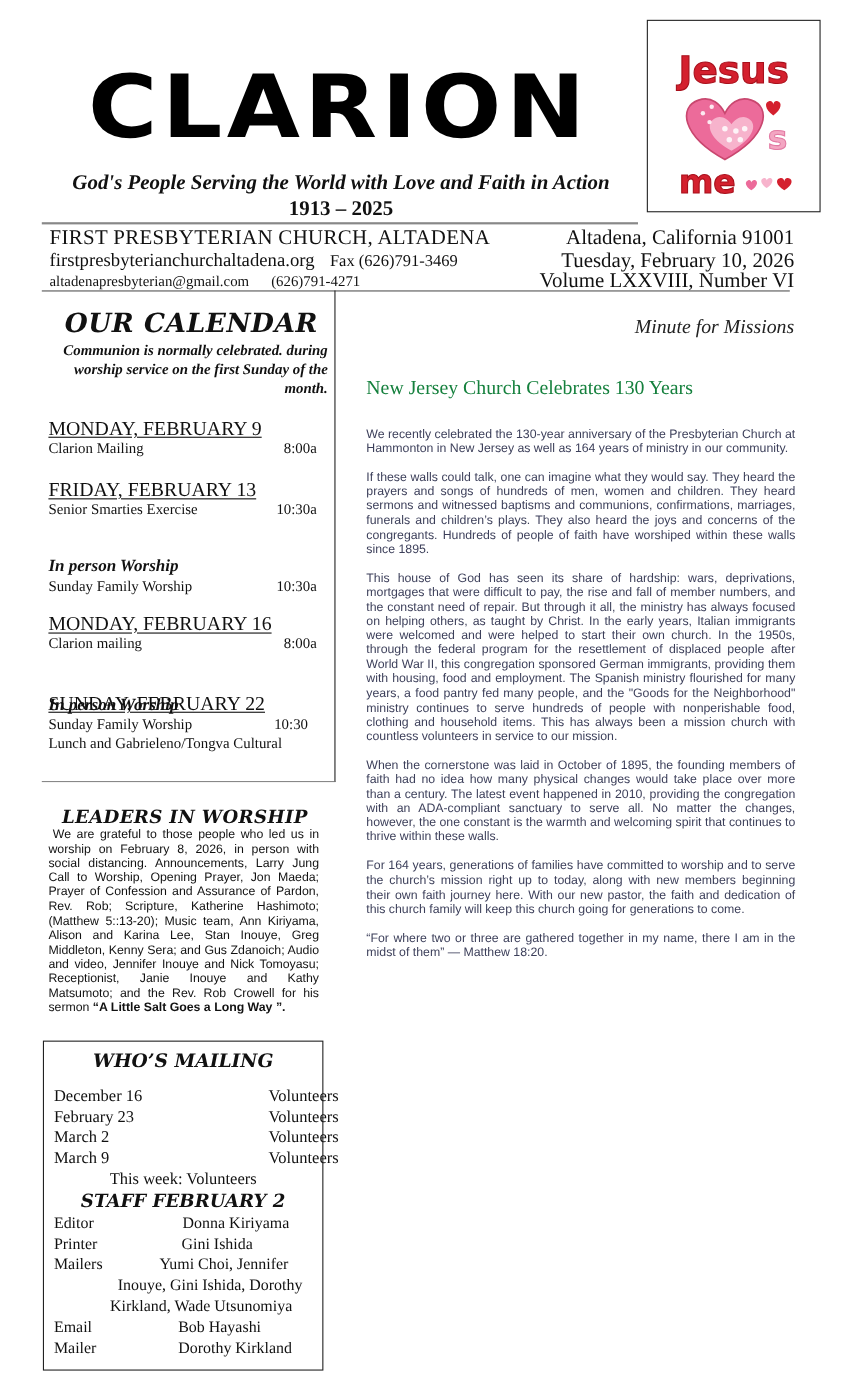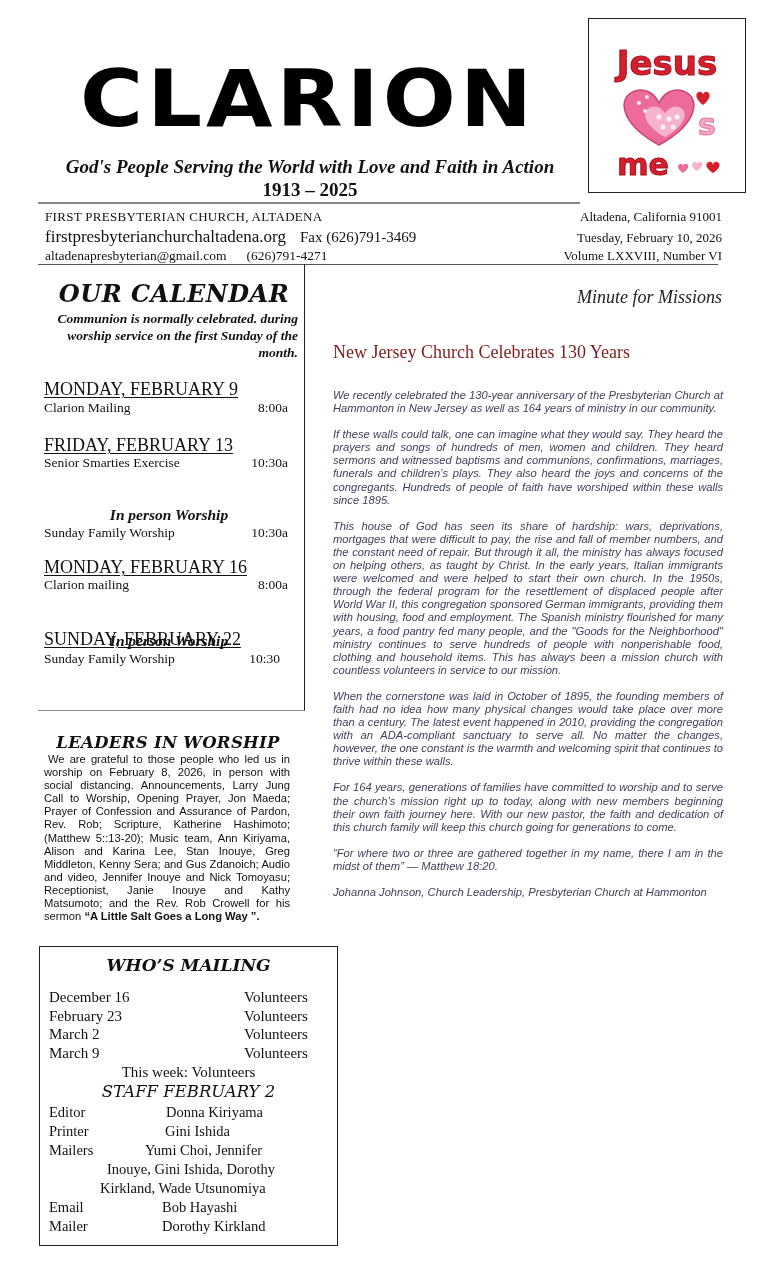--- a/index.html
+++ b/index.html
@@ -27,21 +27,21 @@
     border-top: 2px solid #888;
   }
 
   .badge-box {
     position: absolute; left: 588px; top: 18px; width: 158px; height: 175px;
     border: 1.5px solid #222; background: #fff;
   }
   .badge-box svg { position: absolute; left: 10px; top: 8px; }
 
   
-  .info { position: absolute; font-size: 13px; line-height: 18px; white-space: nowrap; }
+  .info { position: absolute; font-size: 19px; line-height: 18px; white-space: nowrap; }
   .info-church { left: 45px; top: 208px; letter-spacing: 0.3px; }
   .info-web { left: 45px; top: 227px; font-size: 17px; line-height: 20px; }
   .info-web .fax { margin-left: 14px; font-size: 15px; }
   .info-email { left: 45px; top: 247px; font-size: 13.5px; }
   .info-email .phone { margin-left: 20px; }
   .info-right { right: 46px; text-align: right; }
   .info-city { top: 208px; }
   .info-date { top: 229px; }
   .info-volume { top: 247px; margin-left: 36px; }
   .info-rule {
@@ -60,21 +60,21 @@
   }
   .cal-note {
     position: absolute; left: 10px; top: 46px; width: 250px; text-align: right;
     font-style: italic; font-weight: bold; font-size: 13.5px; line-height: 17px;
   }
   .cal-day {
     position: absolute; left: 6px; font-size: 18px; line-height: 20px;
     text-decoration: underline; text-underline-offset: 2px; white-space: nowrap;
   }
   .cal-sub {
-    position: absolute; left: 6px; width: 250px; text-align: center;
+    position: absolute; left: 6px; width: 250px; text-align: left;
     font-style: italic; font-weight: bold; font-size: 15.5px; line-height: 18px;
   }
   .cal-event {
     position: absolute; left: 6px; width: 244px; font-size: 13.5px; line-height: 16px;
     display: flex; justify-content: space-between; white-space: nowrap;
   }
   .cal-event.indent-time .time { margin-right: 8px; }
   .cal-event.full { display: block; }
 
   
@@ -85,61 +85,61 @@
   }
   .leaders-body {
     position: absolute; left: 44px; top: 753px; width: 246px;
     font-family: "Liberation Sans", sans-serif; font-size: 11.2px; line-height: 13.1px;
     text-align: justify; text-indent: 4px; color: #111;
   }
   .leaders-body b { font-weight: bold; }
 
   
   .mailing-box {
-    position: absolute; left: 39px; top: 946px; width: 299px; height: 300px;
+    position: absolute; left: 39px; top: 946px; width: 255px; height: 300px;
     border: 1.5px solid #222;
   }
   .mail-title {
     position: absolute; left: 0; top: 8px; width: 100%; text-align: center;
     font-family: "DejaVu Serif", serif; font-weight: bold; font-style: italic;
     font-size: 17px; line-height: 20px;
   }
   .mail-row {
     position: absolute; left: 9px; font-size: 15px; line-height: 18px; white-space: nowrap;
   }
   .mail-row .who { position: absolute; left: 151px; margin-left: 44px; }
   .mail-thisweek {
     position: absolute; left: 0; top: 116px; width: 100%; text-align: center;
     font-size: 15px; line-height: 18px;
   }
   .staff-title {
     position: absolute; left: 0; top: 135px; width: 100%; text-align: center;
-    font-family: "DejaVu Serif", serif; font-weight: normal; font-style: italic;
+    font-family: "DejaVu Serif", serif; font-weight: bold; font-style: italic;
     font-size: 16.5px; line-height: 20px;
   }
   .staff-row {
     position: absolute; left: 9px; font-size: 14.5px; line-height: 18px; white-space: nowrap;
   }
   .staff-row .who { position: absolute; white-space: nowrap; }
   .staff-cont { position: absolute; font-size: 14.5px; line-height: 18px; white-space: nowrap; }
 
   
   .missions-label {
     position: absolute; right: 46px; top: 287px;
     font-style: italic; font-size: 18px; line-height: 20px; color: #222;
   }
   .article-title {
-    position: absolute; left: 333px; top: 342px; font-size: 18px; line-height: 20px; color: #7f1d1d;
+    position: absolute; left: 333px; top: 342px; font-size: 18px; line-height: 20px; color: #15803d;
   }
   .article-body {
     position: absolute; left: 333px; top: 389px; width: 390px;
     font-family: "Liberation Sans", sans-serif; font-size: 11.2px; line-height: 13.1px;
     color: #3c3f5a; text-align: justify;
   }
-  .article-body p { margin-bottom: 13px; font-style: italic; }
+  .article-body p { margin-bottom: 13px; }
   .article-body p.byline { font-style: italic; }
 </style>
 </head>
 <body>
 
 <div class="masthead-title">CLARION</div>
 <div class="masthead-tagline">God's People Serving the World with Love and Faith in Action</div>
 <div class="masthead-years">1913 – 2025</div>
 <div class="masthead-rule"></div>
 
@@ -210,20 +210,23 @@
     <span>Clarion mailing</span>
     <span class="time">8:00a</span>
   </div>
 
   <div class="cal-day" style="top:365px">SUNDAY, FEBRUARY 22</div>
   <div class="cal-sub" style="top:368px">In person Worship</div>
   <div class="cal-event indent-time" style="top:387px">
     <span>Sunday Family Worship</span>
     <span class="time">10:30</span>
   </div>
+  <div class="cal-event full" style="top:404px">
+    <span>Lunch and Gabrieleno/Tongva Cultural</span>
+  </div>
 </div>
 
 <div class="leaders-title">LEADERS IN WORSHIP</div>
 <div class="leaders-body"><span>We are grateful to those people who led us in worship on February 8, 2026, in person with social distancing. Announcements, Larry Jung Call to Worship, Opening Prayer, Jon Maeda; Prayer of Confession and Assurance of Pardon, Rev. Rob; Scripture, Katherine Hashimoto; (Matthew 5::13-20); Music team, Ann Kiriyama, Alison and Karina Lee, Stan Inouye, Greg Middleton, Kenny Sera; and Gus Zdanoich; Audio and video,  Jennifer Inouye and Nick Tomoyasu;  Receptionist, Janie Inouye and Kathy Matsumoto; and the Rev. Rob Crowell  for his sermon </span><b>“A Little Salt Goes a Long Way ”.</b></div>
 
 <div class="mailing-box">
   <div class="mail-title">WHO’S MAILING</div>
 
   <div class="mail-row" style="top:41px">
     <span>December 16</span>
@@ -271,14 +274,13 @@
 
 <div class="missions-label">Minute for Missions</div>
 <div class="article-title">New Jersey Church Celebrates 130 Years</div>
 <div class="article-body">
   <p>We recently celebrated the 130-year anniversary of the Presbyterian Church at Hammonton in New Jersey as well as 164 years of ministry in our community.</p>
   <p>If these walls could talk, one can imagine what they would say. They heard the prayers and songs of hundreds of men, women and children. They heard sermons and witnessed baptisms and communions, confirmations, marriages, funerals and children’s plays. They also heard the joys and concerns of the congregants. Hundreds of people of faith have worshiped within these walls since 1895.</p>
   <p>This house of God has seen its share of hardship: wars, deprivations, mortgages that were difficult to pay, the rise and fall of member numbers, and the constant need of repair. But through it all, the ministry has always focused on helping others, as taught by Christ. In the early years, Italian immigrants were welcomed and were helped to start their own church. In the 1950s, through the federal program for the resettlement of displaced people after World War II, this congregation sponsored German immigrants, providing them with housing, food and employment. The Spanish ministry flourished for many years, a food pantry fed many people, and the "Goods for the Neighborhood" ministry continues to serve hundreds of people with nonperishable food, clothing and household items. This has always been a mission church with countless volunteers in service to our mission.</p>
   <p>When the cornerstone was laid in October of 1895, the founding members of faith had no idea how many physical changes would take place over more than a century. The latest event happened in 2010, providing the congregation with an ADA-compliant sanctuary to serve all. No matter the changes, however, the one constant is the warmth and welcoming spirit that continues to thrive within these walls.</p>
   <p>For 164 years, generations of families have committed to worship and to serve the church’s mission right up to today, along with new members beginning their own faith journey here. With our new pastor, the faith and dedication of this church family will keep this church going for generations to come.</p>
   <p>“For where two or three are gathered together in my name, there I am in the midst of them” — Matthew 18:20.</p>
-  <p class="byline">Johanna Johnson, Church Leadership, Presbyterian Church at Hammonton</p>
 </div>
 
 </body></html>

